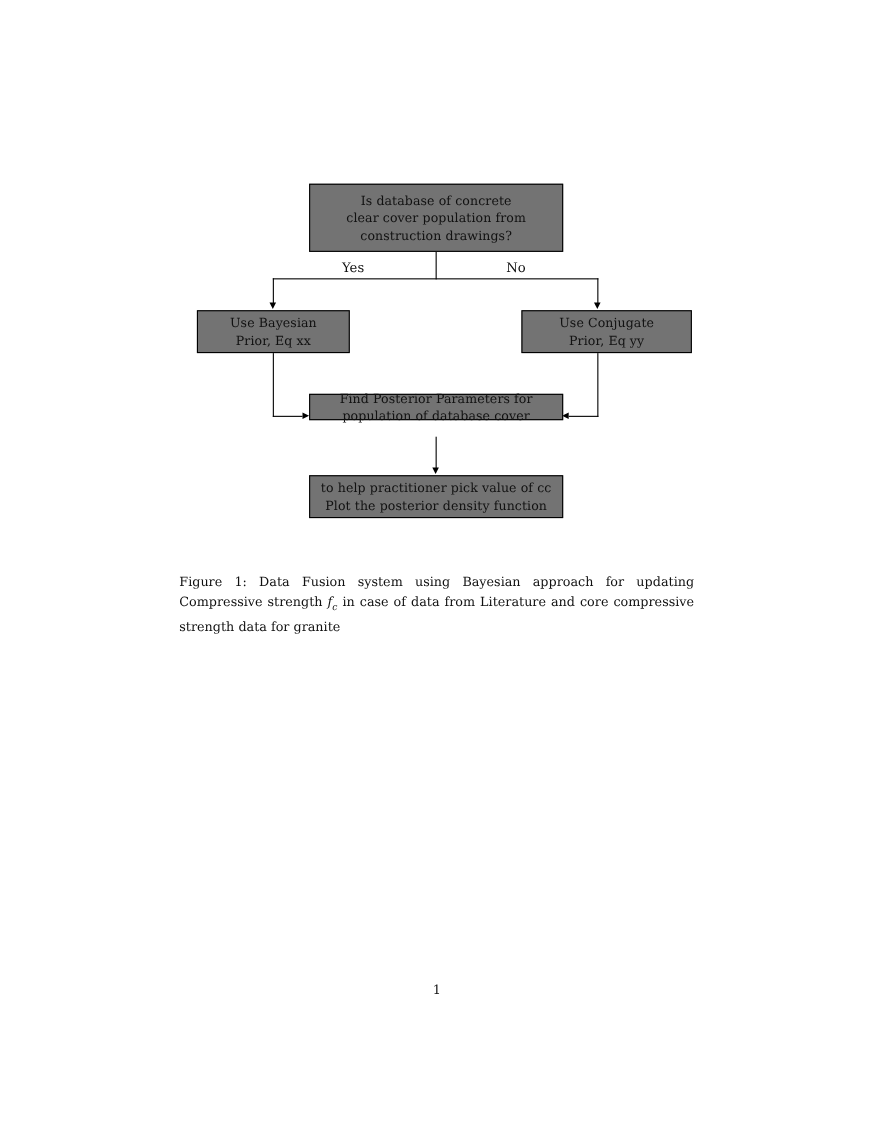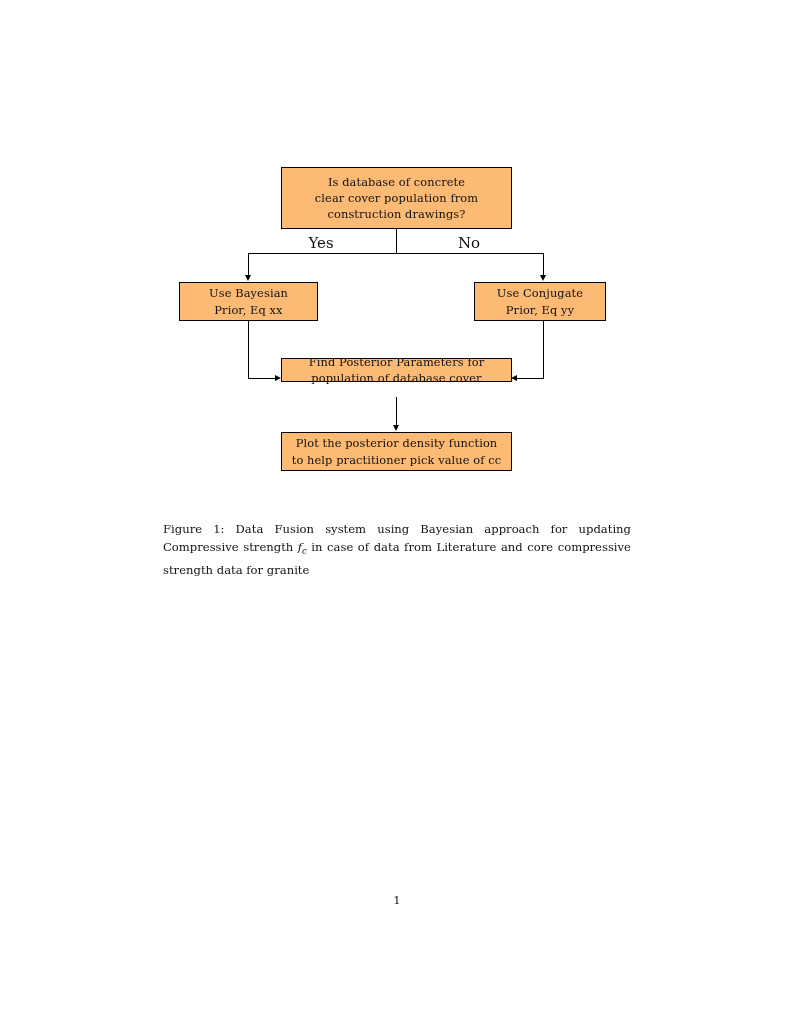--- a/index.html
+++ b/index.html
@@ -29,21 +29,21 @@
     position: absolute;
     left: 0; top: 0;
     width: 794px;
     height: 490px;
   }
 
   .node {
     position: absolute;
     box-sizing: border-box;
     border: 1px solid #000000;
-    background: #fdba74;
+    background: #737373;
     display: flex;
     flex-direction: column;
     align-items: center;
     justify-content: center;
     text-align: center;
     font-family: "DejaVu Serif", "Liberation Serif", serif;
     font-size: 11.4px;
     line-height: 16.2px;
     color: #111111;
     letter-spacing: 0.1px;
@@ -61,21 +61,21 @@
   
   #node-jeffreys {
     left: 179px;
     top: 282px;
     width: 139px;
     height: 39px;
   }
   #node-conjugate {
     left: 474px;
     top: 282px;
-    width: 132px;
+    width: 155px;
     height: 39px;
   }
 
   
   #node-posterior {
     left: 281px;
     top: 358px;
     width: 231px;
     height: 24px;
   }
@@ -110,21 +110,21 @@
   }
   .arrow-left {
     border-top: 3.2px solid transparent;
     border-bottom: 3.2px solid transparent;
     border-right: 6px solid #000000;
   }
 
   .edge-label {
     position: absolute;
     font-family: "DejaVu Serif", "Liberation Serif", serif;
-    font-size: 15px;
+    font-size: 12px;
     line-height: 14px;
     color: #111111;
     white-space: nowrap;
     text-align: center;
   }
 
   
   .caption {
     position: absolute;
     left: 163px;
@@ -204,22 +204,22 @@
 
     <div class="node" id="node-posterior">
       <span class="ln">Find Posterior Parameters for</span>
       <span class="ln">population of database cover</span>
     </div>
 
     <div class="ln-v" style="left:396px; top:397px; height:29px;"></div>
     <div class="arrow-down" style="left:393.3px; top:425px;"></div>
 
     <div class="node" id="node-plot">
+      <span class="ln">to help practitioner pick value of cc</span>
       <span class="ln">Plot the posterior density function</span>
-      <span class="ln">to help practitioner pick value of cc</span>
     </div>
 
   </div>
 
   <div class="caption"><span>Figure 1:</span> <span>Data Fusion system using Bayesian approach for updating Compressive strength</span> <span class="mathvar"><span>f</span><sub>c</sub></span> <span>in case of data from Literature and core compressive strength data for granite</span></div>
 
   <div class="folio">1</div>
 
 </div>
 

